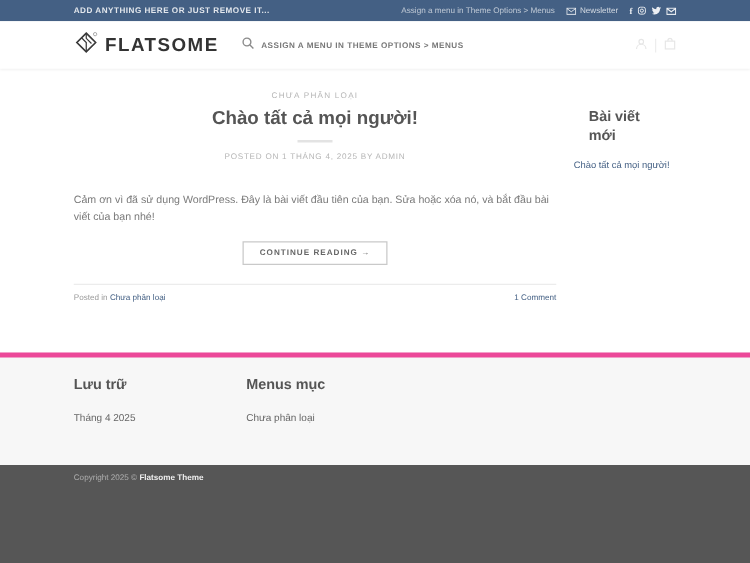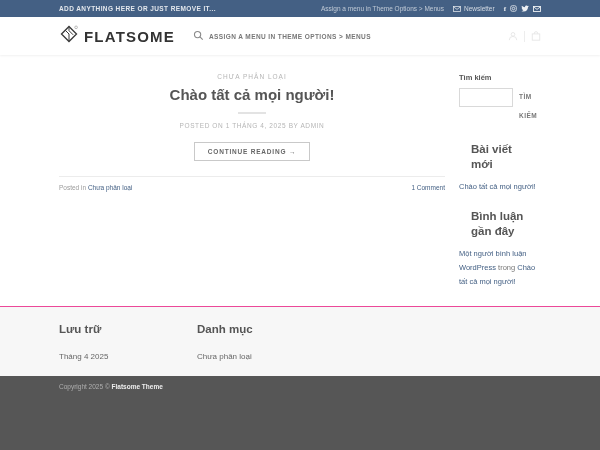--- a/index.html
+++ b/index.html
@@ -66,21 +66,21 @@
   .search-btn {
     background:transparent; border:none; color:#777; font-weight:bold;
     font-size:6.5px; letter-spacing:.5px; line-height:2.9; text-align:left;
     width:24px; cursor:pointer; font-family:inherit; padding:0;
   }
   .widget-title { font-size:11.5px; font-weight:bold; color:#555; line-height:1.3; margin:14px 12px 8px; }
   .widget-list { list-style:none; font-size:7.5px; line-height:1.8; }
   .comment-text { font-size:7.5px; line-height:1.9; color:#777; }
 
   
-  .footer-widgets { flex:none; background:#f7f7f7; border-top:1px solid #ec4899; height:70px; }
+  .footer-widgets { flex:none; background:#f7f7f7; border-top:4px solid #ec4899; height:90px; }
   .footer-widgets .container { display:flex; padding-top:16px; }
   .footer-widget { width:138px; }
   .footer-widget-title { font-size:11.5px; font-weight:bold; color:#555; margin-bottom:10px; }
   .footer-link { font-size:8px; color:#666; text-decoration:none; cursor:pointer;text-align:center; }
 
   
   .absolute-footer { flex:none; height:78px; background:#565656; padding-top:7px; }
   .copyright { font-size:6.5px; color:rgba(255,255,255,.5); }
   .copyright .theme-link { color:rgba(255,255,255,.9); font-weight:bold; text-decoration:none; cursor:pointer; }
 </style>
@@ -166,71 +166,57 @@
 </div>
 
 <div class="main">
   <div class="container">
 
     <div class="article-col">
       <div class="post-category"><a class="link" style="color:#b5b5b5">CHƯA PHÂN LOẠI</a></div>
       <h1 class="post-title">Chào tất cả mọi người!</h1>
       <div class="post-divider"></div>
       <div class="post-meta">POSTED ON 1 THÁNG 4, 2025 BY ADMIN</div>
+      <p class="post-excerpt">Cảm ơn vì đã sử dụng WordPress. Đây là bài viết đầu tiên của bạn. Sửa hoặc xóa nó, và bắt đầu bài viết của bạn nhé!</p>
       <div class="continue-wrap">
         <button class="continue-btn">CONTINUE READING →</button>
       </div>
       <div class="post-footer-row">
         <span>
           <span>Posted in</span>
           <a class="link">Chưa phân loại</a>
         </span>
         <a class="link">1 Comment</a>
       </div>
     </div>
 
     <div class="sidebar-col">
-      <div class="widget">
-        <div class="search-label">Tìm kiếm</div>
-        <div class="search-row">
-          <input class="search-input" type="text" value="" style="">
-          <button class="search-btn">TÌM KIẾM</button>
-        </div>
-      </div>
 
       <div class="widget">
         <h3 class="widget-title">Bài viết mới</h3>
         <ul class="widget-list">
           <li>
             <a class="link">Chào tất cả mọi người!</a>
           </li>
         </ul>
       </div>
 
-      <div class="widget">
-        <h3 class="widget-title">Bình luận gần đây</h3>
-        <div class="comment-text">
-          <a class="link">Một người bình luận WordPress</a>
-          <span>trong</span>
-          <a class="link">Chào tất cả mọi người!</a>
-        </div>
-      </div>
     </div>
 
   </div>
 </div>
 
 <div class="footer-widgets">
   <div class="container">
     <div class="footer-widget">
       <div class="footer-widget-title">Lưu trữ</div>
       <a class="footer-link">Tháng 4 2025</a>
     </div>
     <div class="footer-widget">
-      <div class="footer-widget-title">Danh mục</div>
+      <div class="footer-widget-title">Menus mục</div>
       <a class="footer-link">Chưa phân loại</a>
     </div>
   </div>
 </div>
 
 <div class="absolute-footer">
   <div class="container">
     <div class="copyright">
       <span>Copyright 2025 © </span><a class="theme-link">Flatsome Theme</a>
     </div>

